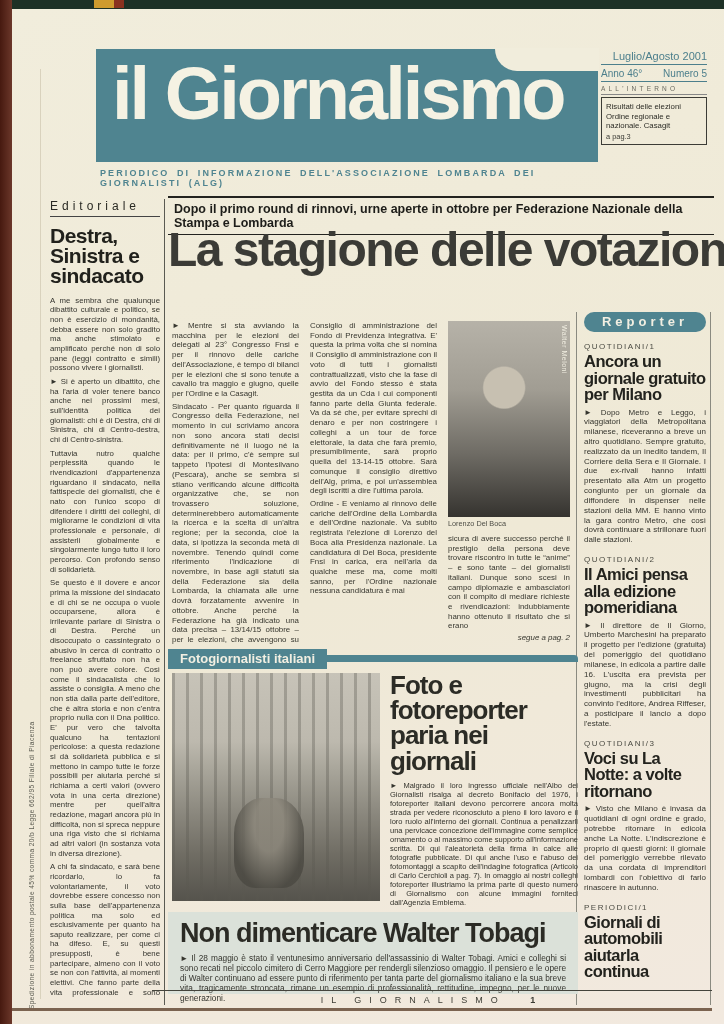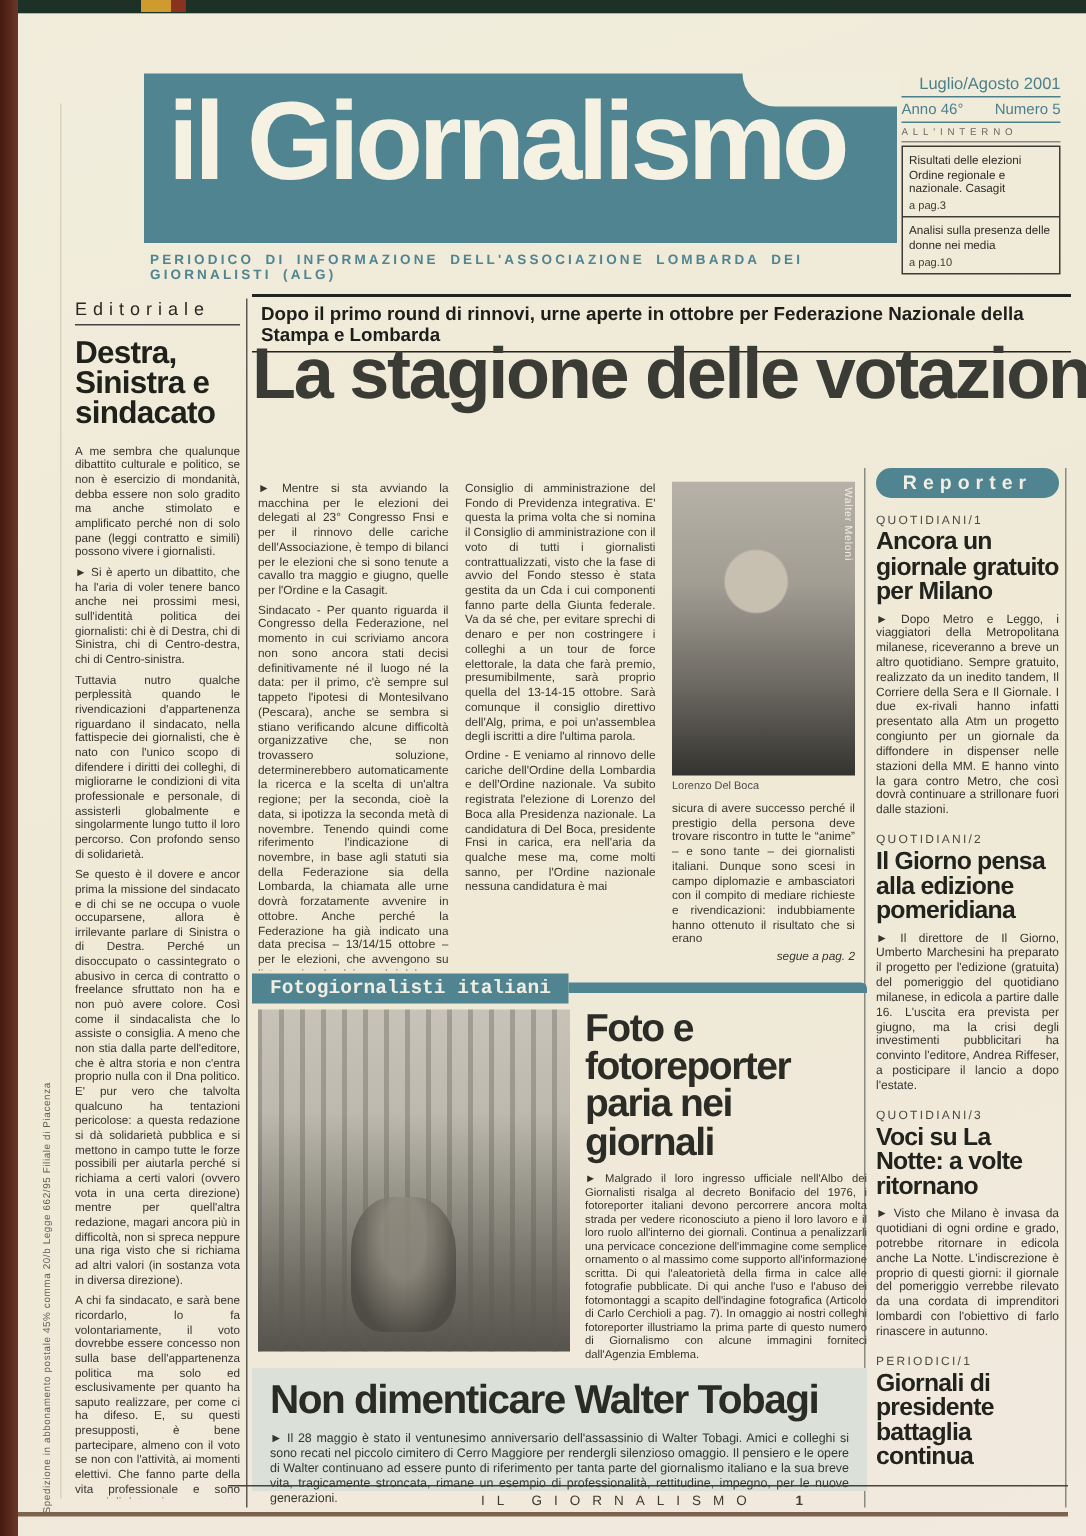--- a/index.html
+++ b/index.html
@@ -57,21 +57,21 @@
   .photo-delboca{position:relative;width:122px;height:196px;
       background:
         radial-gradient(circle at 46% 34%, #c7c0b1 0 14%, rgba(0,0,0,0) 15%),
         linear-gradient(180deg,#b6b2a8 0%,#a19d93 35%,#6e6b64 68%,#35332f 100%);}
   .photo-credit{position:absolute;right:2px;top:4px;writing-mode:vertical-rl;font-size:7px;color:#f0ede0;letter-spacing:0.5px;}
   .photo-cap{font-size:7.3px;color:#4e4e46;margin:3px 0 5px;}
   .col3-text{font-size:7.9px;line-height:1.23;text-align:justify;}
   .segue{font-size:7.9px;font-style:italic;text-align:right;margin-top:2px;}
 
   
-  .foto-band{position:absolute;left:156px;top:640px;width:410px;display:flex;align-items:flex-start;font-family:Liberation Mono, monospace;}
+  .foto-band{position:absolute;left:156px;top:640px;width:410px;display:flex;align-items:flex-start;}
   .foto-band-label{background:#4f8490;color:#f2efe2;font-weight:700;font-size:13px;padding:2px 12px 3px;white-space:nowrap;}
   .foto-band-bar{flex:1;height:7px;background:#4f8490;margin-top:6px;border-top-right-radius:4px;}
   .foto-sec{position:absolute;left:160px;top:664px;width:406px;display:flex;gap:10px;}
   .photo-crowd{position:relative;width:208px;height:228px;flex:none;
       background:
         repeating-linear-gradient(90deg, rgba(90,88,80,0.35) 0 3px, rgba(0,0,0,0) 3px 14px),
         linear-gradient(180deg,#c7c3b8 0%,#bdb9ae 30%,#a9a69b 42%,#8d8a80 60%,#6f6c63 80%,#55534c 100%);}
   .crowd-shadow{position:absolute;left:30%;top:55%;width:70px;height:90px;border-radius:40% 40% 30% 30%;
       background:radial-gradient(ellipse at 50% 30%,#8d887c 0 30%,#4a4841 75%);opacity:.8;}
   .foto-right{width:188px;color:#33332c;}
@@ -120,24 +120,20 @@
       <div class="issue-row">
         <span>Anno 46°</span>
         <span>Numero 5</span>
       </div>
       <div class="issue-inside">ALL'INTERNO</div>
       <div class="inside-box">
         <div class="inside-item">
           <span>Risultati delle elezioni Ordine regionale e nazionale. Casagit</span>
           <span class="inside-page">a pag.3</span>
         </div>
-        <div class="inside-item">
-          <span>Analisi sulla presenza delle donne nei media</span>
-          <span class="inside-page">a pag.10</span>
-        </div>
       </div>
     </div>
 
     <div class="edit-col">
       <div class="edit-label">Editoriale</div>
       <div class="edit-head">Destra, Sinistra e sindacato</div>
       <div class="edit-body">
         <p>A me sembra che qualunque dibattito culturale e politico, se non è esercizio di mondanità, debba essere non solo gradito ma anche stimolato e amplificato perché non di solo pane (leggi contratto e simili) possono vivere i giornalisti.</p>
         <p>► Si è aperto un dibattito, che ha l'aria di voler tenere banco anche nei prossimi mesi, sull'identità politica dei giornalisti: chi è di Destra, chi di Sinistra, chi di Centro-destra, chi di Centro-sinistra.</p>
         <p>Tuttavia nutro qualche perplessità quando le rivendicazioni d'appartenenza riguardano il sindacato, nella fattispecie dei giornalisti, che è nato con l'unico scopo di difendere i diritti dei colleghi, di migliorarne le condizioni di vita professionale e personale, di assisterli globalmente e singolarmente lungo tutto il loro percorso. Con profondo senso di solidarietà.</p>
@@ -198,31 +194,31 @@
     <div class="rep-col">
       <div class="rep-pill">Reporter</div>
 
       <div>
         <div class="rep-kicker">QUOTIDIANI/1</div>
         <div class="rep-head">Ancora un giornale gratuito per Milano</div>
         <p class="rep-body">► Dopo Metro e Leggo, i viaggiatori della Metropolitana milanese, riceveranno a breve un altro quotidiano. Sempre gratuito, realizzato da un inedito tandem, Il Corriere della Sera e Il Giornale. I due ex-rivali hanno infatti presentato alla Atm un progetto congiunto per un giornale da diffondere in dispenser nelle stazioni della MM. E hanno vinto la gara contro Metro, che così dovrà continuare a strillonare fuori dalle stazioni.</p>
       </div>
       <div>
         <div class="rep-kicker">QUOTIDIANI/2</div>
-        <div class="rep-head">Il Giorno pensa alla edizione pomeridiana</div>
+        <div class="rep-head">Il Amici pensa alla edizione pomeridiana</div>
         <p class="rep-body">► Il direttore de Il Giorno, Umberto Marchesini ha preparato il progetto per l'edizione (gratuita) del pomeriggio del quotidiano milanese, in edicola a partire dalle 16. L'uscita era prevista per giugno, ma la crisi degli investimenti pubblicitari ha convinto l'editore, Andrea Riffeser, a posticipare il lancio a dopo l'estate.</p>
       </div>
       <div>
         <div class="rep-kicker">QUOTIDIANI/3</div>
         <div class="rep-head">Voci su La Notte: a volte ritornano</div>
         <p class="rep-body">► Visto che Milano è invasa da quotidiani di ogni ordine e grado, potrebbe ritornare in edicola anche La Notte. L'indiscrezione è proprio di questi giorni: il giornale del pomeriggio verrebbe rilevato da una cordata di imprenditori lombardi con l'obiettivo di farlo rinascere in autunno.</p>
       </div>
       <div>
         <div class="rep-kicker">PERIODICI/1</div>
-        <div class="rep-head">Giornali di presidente battaglia continua</div>
+        <div class="rep-head">Giornali di automobili aiutarla continua</div>
 
       </div>
 
     </div>
 
     <div class="footer">
       <span>IL GIORNALISMO</span>
       <span class="pg">1</span>
     </div>
     <div class="bottom-shadow"></div>

